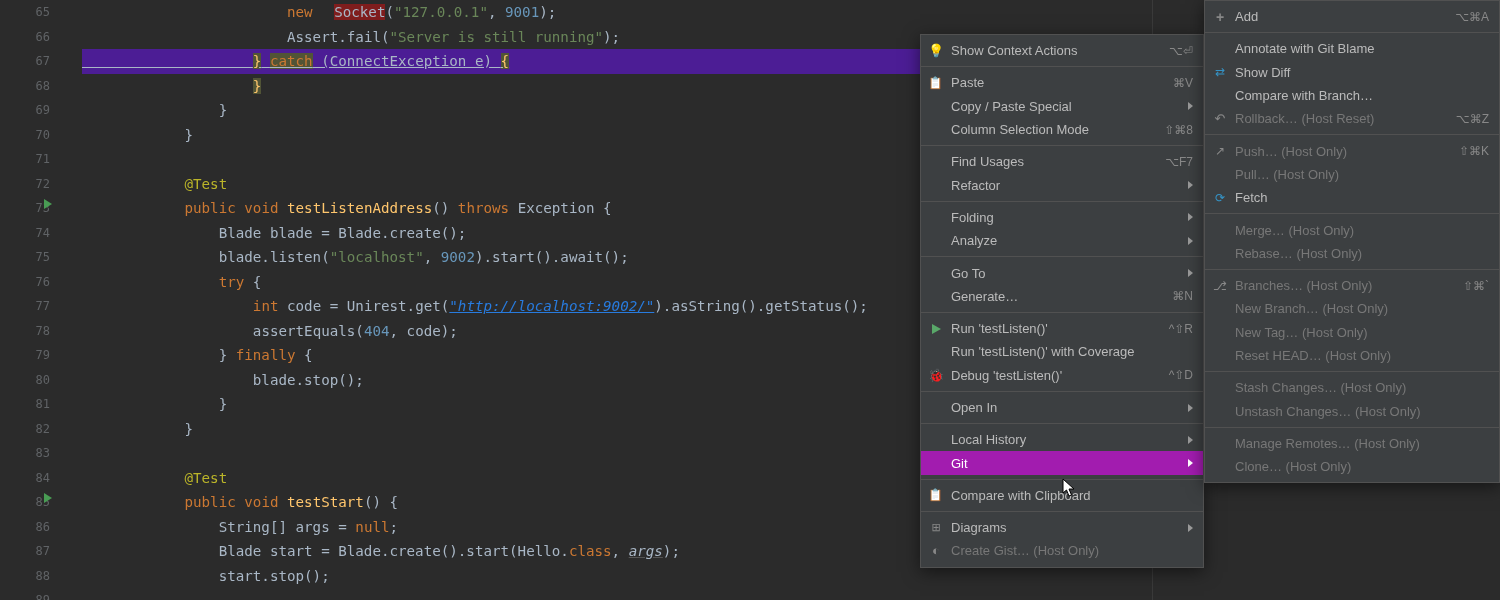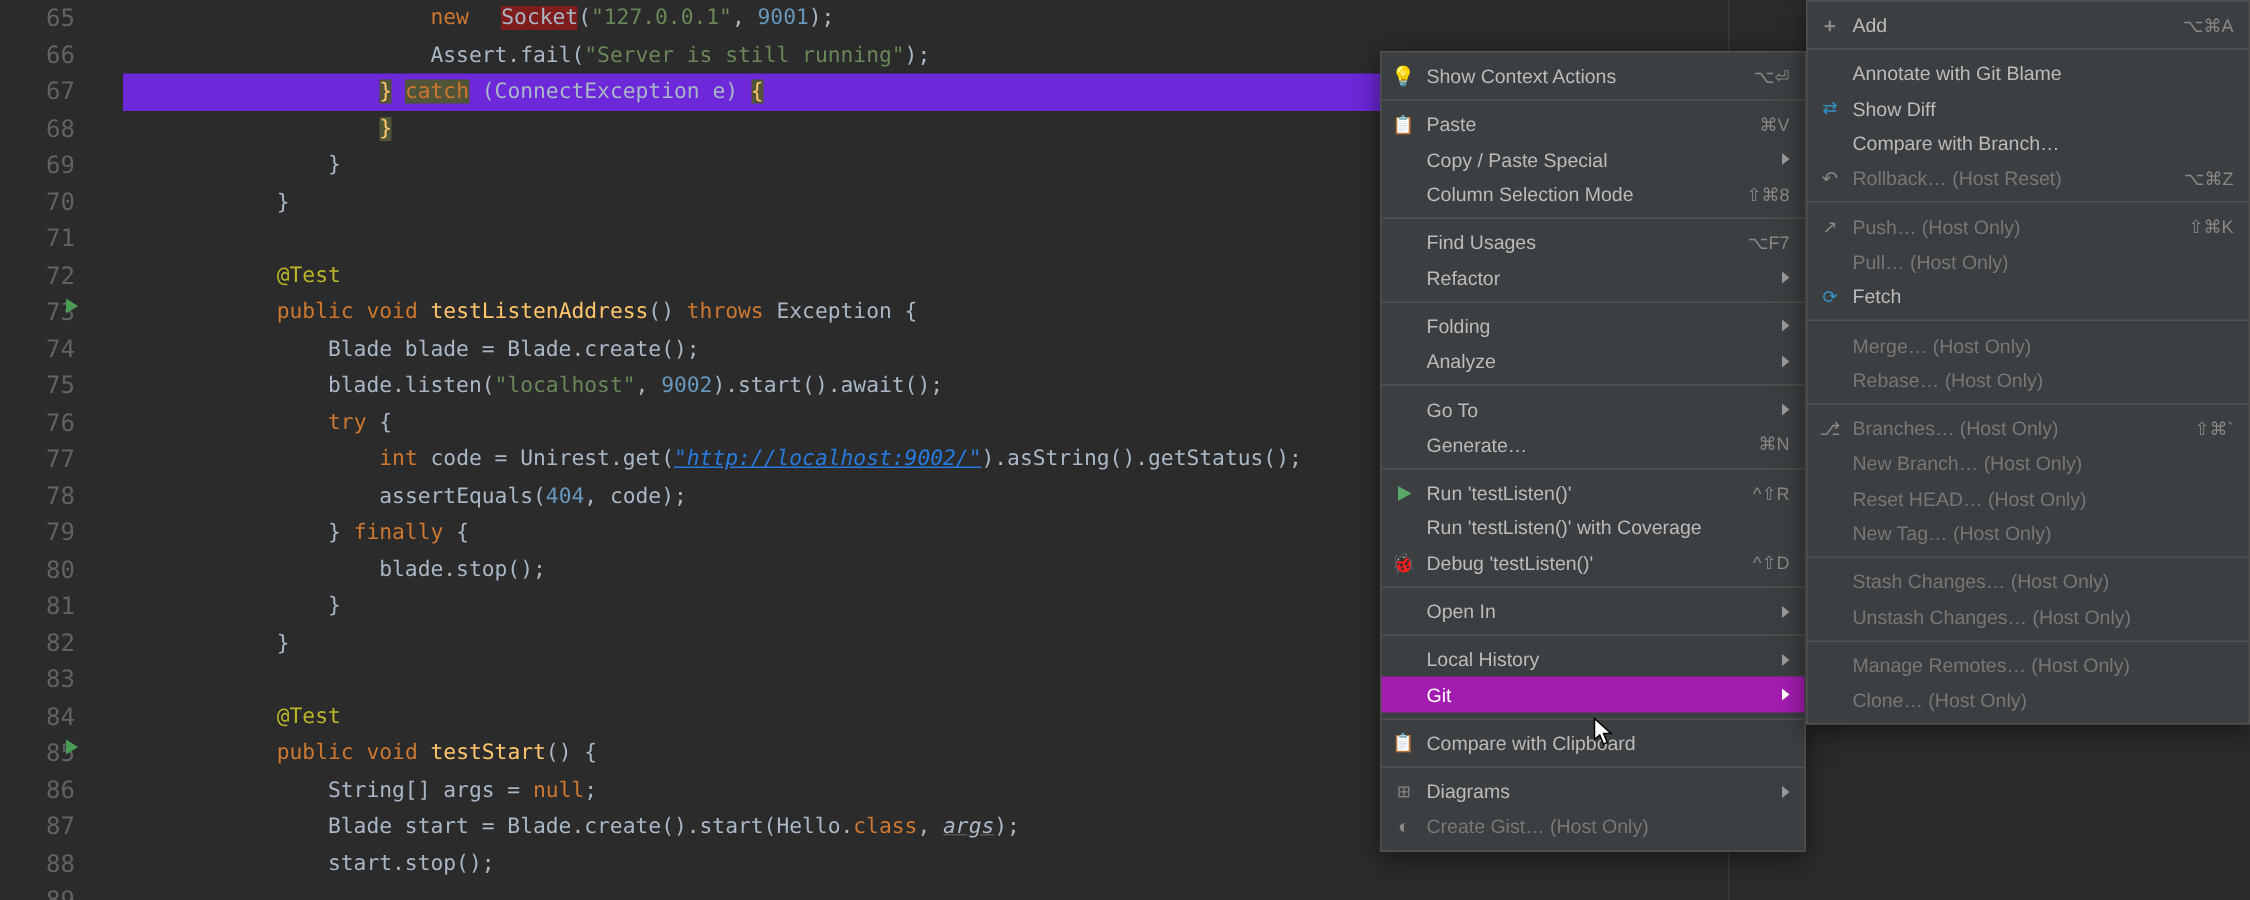--- a/index.html
+++ b/index.html
@@ -23,42 +23,42 @@
   text-align: right;
   color: #606366;
   padding-right: 22px;
   user-select: none;
   position: relative;
   flex-shrink: 0;
 }
 .gutter .ln {
   height: 24.5px;
   line-height: 24.5px;
-  font-size: 16px;
+  font-size: 12px;
 }
 .run-icon {
   position: absolute;
   left: 44px;
   width: 0; height: 0;
   border-left: 8px solid #499c54;
   border-top: 5px solid transparent;
   border-bottom: 5px solid transparent;
 }
 .code {
   padding-left: 10px;
   flex: 1;
   font-family: "Menlo","Consolas",monospace;
   font-size: 14.2px;
 }
 .code .line {
   height: 24.5px;
   line-height: 24.5px;
   white-space: pre;
 }
-.line.hl { background: #6d28d9; }
+.line.hl { background: #4c1d95; text-decoration: underline; }
 .kw { color: #cc7832; }
 .str { color: #6a8759; }
 .num { color: #6897bb; }
 .ann { color: #bbb529; }
 .ital { }
 .hl-box { background: #7f1d1d; margin-left: 13px; }
 .hl-box-y { background: #515436; }
 .param { color: #a9b7c6; text-decoration: underline; text-decoration-color: #555; font-style: italic;}
 .link { color: #287bde; text-decoration: underline; font-style: italic;}
 .caret-y { color: #ffc66d; }
@@ -359,24 +359,24 @@
       <span class="menu-icon">
         <span class="branch">⎇</span>
       </span>
       <span class="lbl">Branches… (Host Only)</span>
       <span class="sc">⇧⌘`</span>
     </div>
     <div class="menu-item dis">
       <span class="lbl">New Branch… (Host Only)</span>
     </div>
     <div class="menu-item dis">
+      <span class="lbl">New Tag… (Host Only)</span>
+    </div>
+    <div class="menu-item dis">
       <span class="lbl">Reset HEAD… (Host Only)</span>
-    </div>
-    <div class="menu-item dis">
-      <span class="lbl">New Tag… (Host Only)</span>
     </div>
     <div class="menu-sep"></div>
     <div class="menu-item dis">
       <span class="lbl">Stash Changes… (Host Only)</span>
     </div>
     <div class="menu-item dis">
       <span class="lbl">Unstash Changes… (Host Only)</span>
     </div>
     <div class="menu-sep"></div>
     <div class="menu-item dis">

